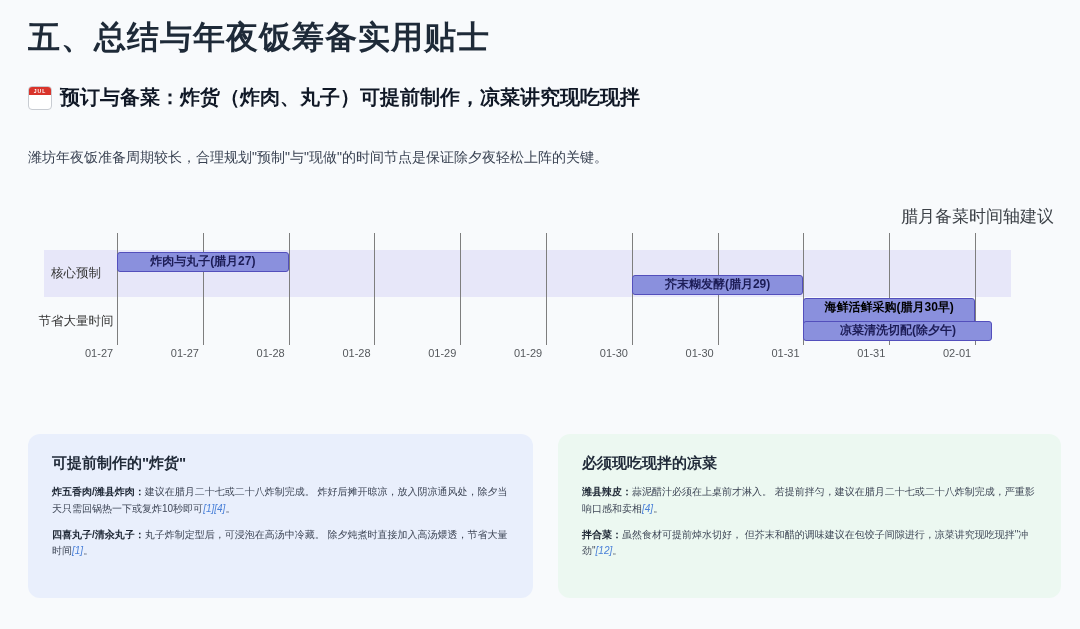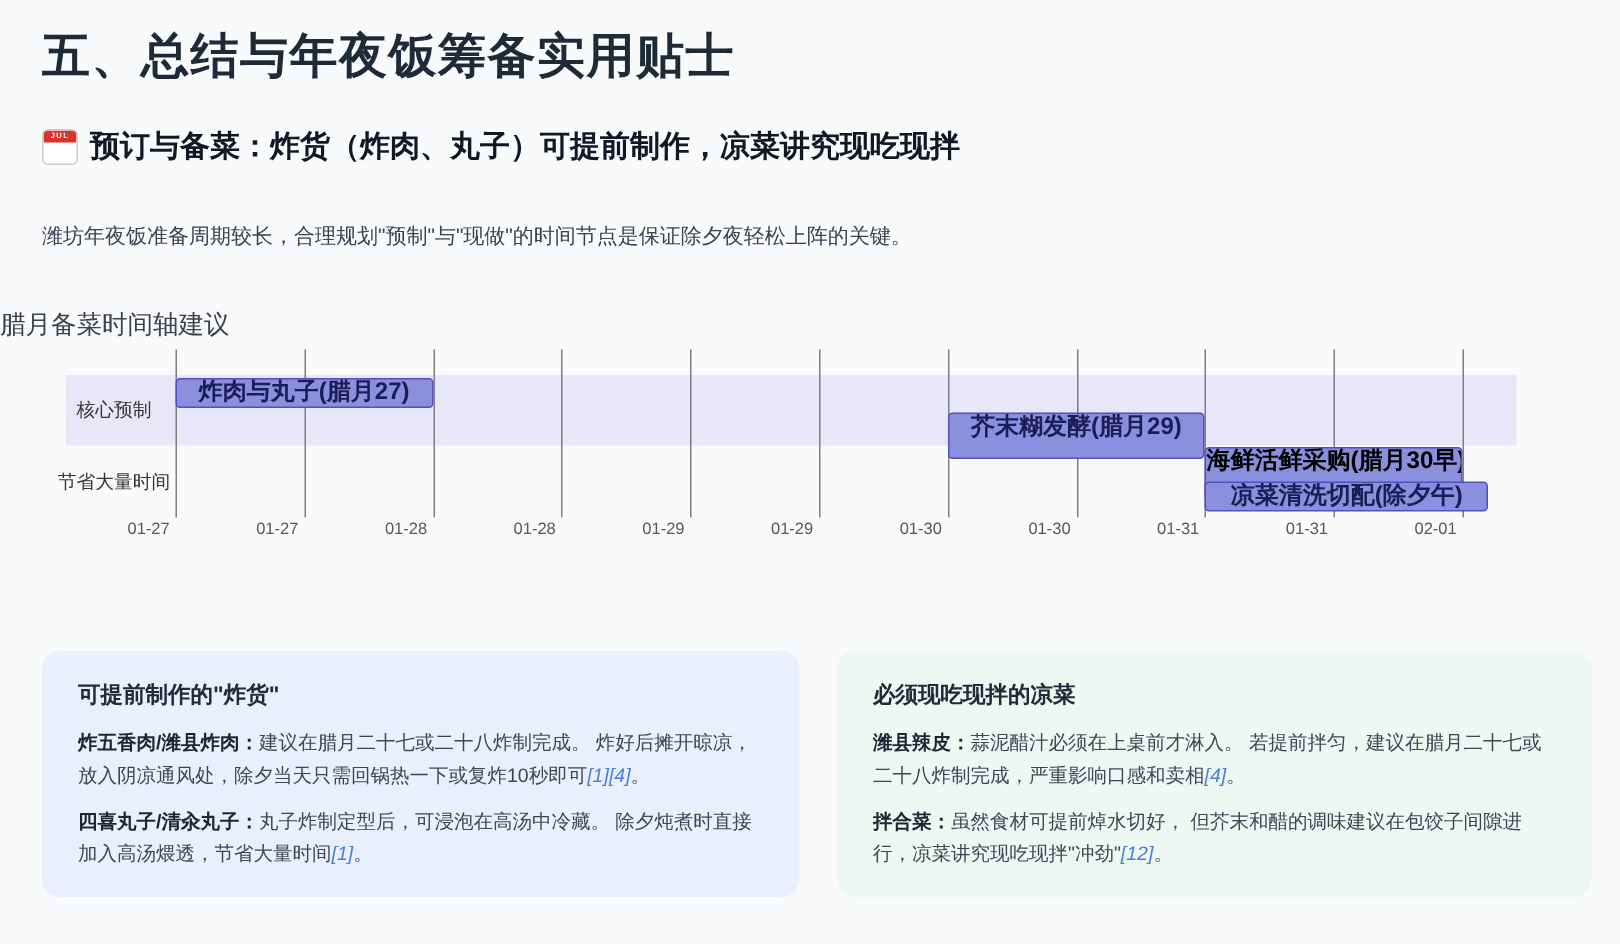--- a/index.html
+++ b/index.html
@@ -33,38 +33,38 @@
   .cal-day { flex:1; font-size:11px; font-weight:700; color:#3c4046; text-align:center; line-height:15px;margin-left:36px; }
 
   .intro {
     position:absolute; left:28px; top:146px; width:1000px;
     font-size:14px; color:#394252; line-height:1.6;
   }
 
   
   .gantt { position:absolute; left:0; top:200px; width:1080px; height:170px; }
   .gantt-title {
-    position:absolute; left:0; top:5px; width:1054px; text-align:left;
+    position:absolute; left:0; top:5px; width:1054px; text-align:right;
     font-size:17px; font-weight:500; color:#3d4248;
   }
   .g-band { position:absolute; }
   .g-line { position:absolute; width:1px; }
   .g-tick-label { position:absolute; width:64px; font-size:11px; color:#55585c; }
   .g-row-label { position:absolute; width:84px; text-align:center; font-size:12.5px; color:#333; }
   .g-bar {
     position:absolute; border-radius:3px; text-align:center;
-    font-size:16px; font-weight:700; color:#1c1c56; overflow:hidden; white-space:nowrap;
+    font-size:12px; font-weight:700; color:#1c1c56; overflow:hidden; white-space:nowrap;
   }
 
   
   .card { position:absolute; top:434px; height:164px; border-radius:12px; padding:20px 24px; }
   .card-fried { left:28px; width:505px; }
   .card-cold  { left:558px; width:503px; }
   .card h3 { font-size:15px; font-weight:700; color:#212b39; margin-bottom:11px; }
-  .card p.item { font-size:13px; line-height:1.68; color:#3e4656; margin-bottom:9px; }
+  .card p.item { font-size:10px; line-height:1.68; color:#3e4656; margin-bottom:9px; }
   .card p.item strong { color:#1c2533; }
   .cite { color:#4a80d8; font-style:italic; text-decoration:none; }
 </style>
 </head>
 <body>
 
 <div class="page">
 
   <h1 class="section-title">五、总结与年夜饭筹备实用贴士</h1>
 
@@ -100,21 +100,21 @@
         <div class="g-tick-label" style="left: 685.6px; top: 147px;">01-30</div>
         <div class="g-line" style="left: 803.4px; top: 33px; height: 112px; background: rgb(126, 126, 126);"></div>
         <div class="g-tick-label" style="left: 771.4px; top: 147px;">01-31</div>
         <div class="g-line" style="left: 889.2px; top: 33px; height: 112px; background: rgb(126, 126, 126);"></div>
         <div class="g-tick-label" style="left: 857.2px; top: 147px;">01-31</div>
         <div class="g-line" style="left: 975px; top: 33px; height: 112px; background: rgb(126, 126, 126);"></div>
         <div class="g-tick-label" style="left: 943px; top: 147px;">02-01</div>
         <div class="g-row-label" style="left: 34px; top: 65px;">核心预制</div>
         <div class="g-row-label" style="left: 34px; top: 113px;">节省大量时间</div>
         <div class="g-bar" style="left: 117px; top: 52px; width: 171.6px; height: 20px; background: rgb(138, 144, 221); border: 1.5px solid rgb(83, 79, 188); color: rgb(28, 28, 86); line-height: 17px;">炸肉与丸子(腊月27)</div>
-        <div class="g-bar" style="left: 631.8px; top: 75px; width: 171.6px; height: 31px; background: rgb(138, 144, 221); border: 1.5px solid rgb(83, 79, 188); color: rgb(28, 28, 86); line-height: 17px;">芥末糊发酵(腊月29)</div>
+        <div class="g-bar" style="left: 631.8px; top: 75px; width: 171.6px; height: 20px; background: rgb(138, 144, 221); border: 1.5px solid rgb(83, 79, 188); color: rgb(28, 28, 86); line-height: 17px;">芥末糊发酵(腊月29)</div>
         <div class="g-bar" style="left: 803.4px; top: 98px; width: 171.6px; height: 36px; background: rgb(138, 144, 221); border: 1.5px solid rgb(83, 79, 188); color: #000000; line-height: 17px;">海鲜活鲜采购(腊月30早)</div>
         <div class="g-bar" style="left: 803.4px; top: 121px; width: 189px; height: 20px; background: rgb(138, 144, 221); border: 1.5px solid rgb(83, 79, 188); color: rgb(28, 28, 86); line-height: 17px;">凉菜清洗切配(除夕午)</div>
       </div>
   </div>
 
   <div class="card card-fried" style="background: rgb(233, 239, 252);">
     <h3>可提前制作的"炸货"</h3>
     <p class="item"><strong>炸五香肉/潍县炸肉：</strong><span>建议在腊月二十七或二十八炸制完成。 炸好后摊开晾凉，放入阴凉通风处，除夕当天只需回锅热一下或复炸10秒即可</span><a href="#" class="cite">[1][4]</a><span>。</span></p>
     <p class="item"><strong>四喜丸子/清汆丸子：</strong><span>丸子炸制定型后，可浸泡在高汤中冷藏。 除夕炖煮时直接加入高汤煨透，节省大量时间</span><a href="#" class="cite">[1]</a><span>。</span></p>
   </div>

